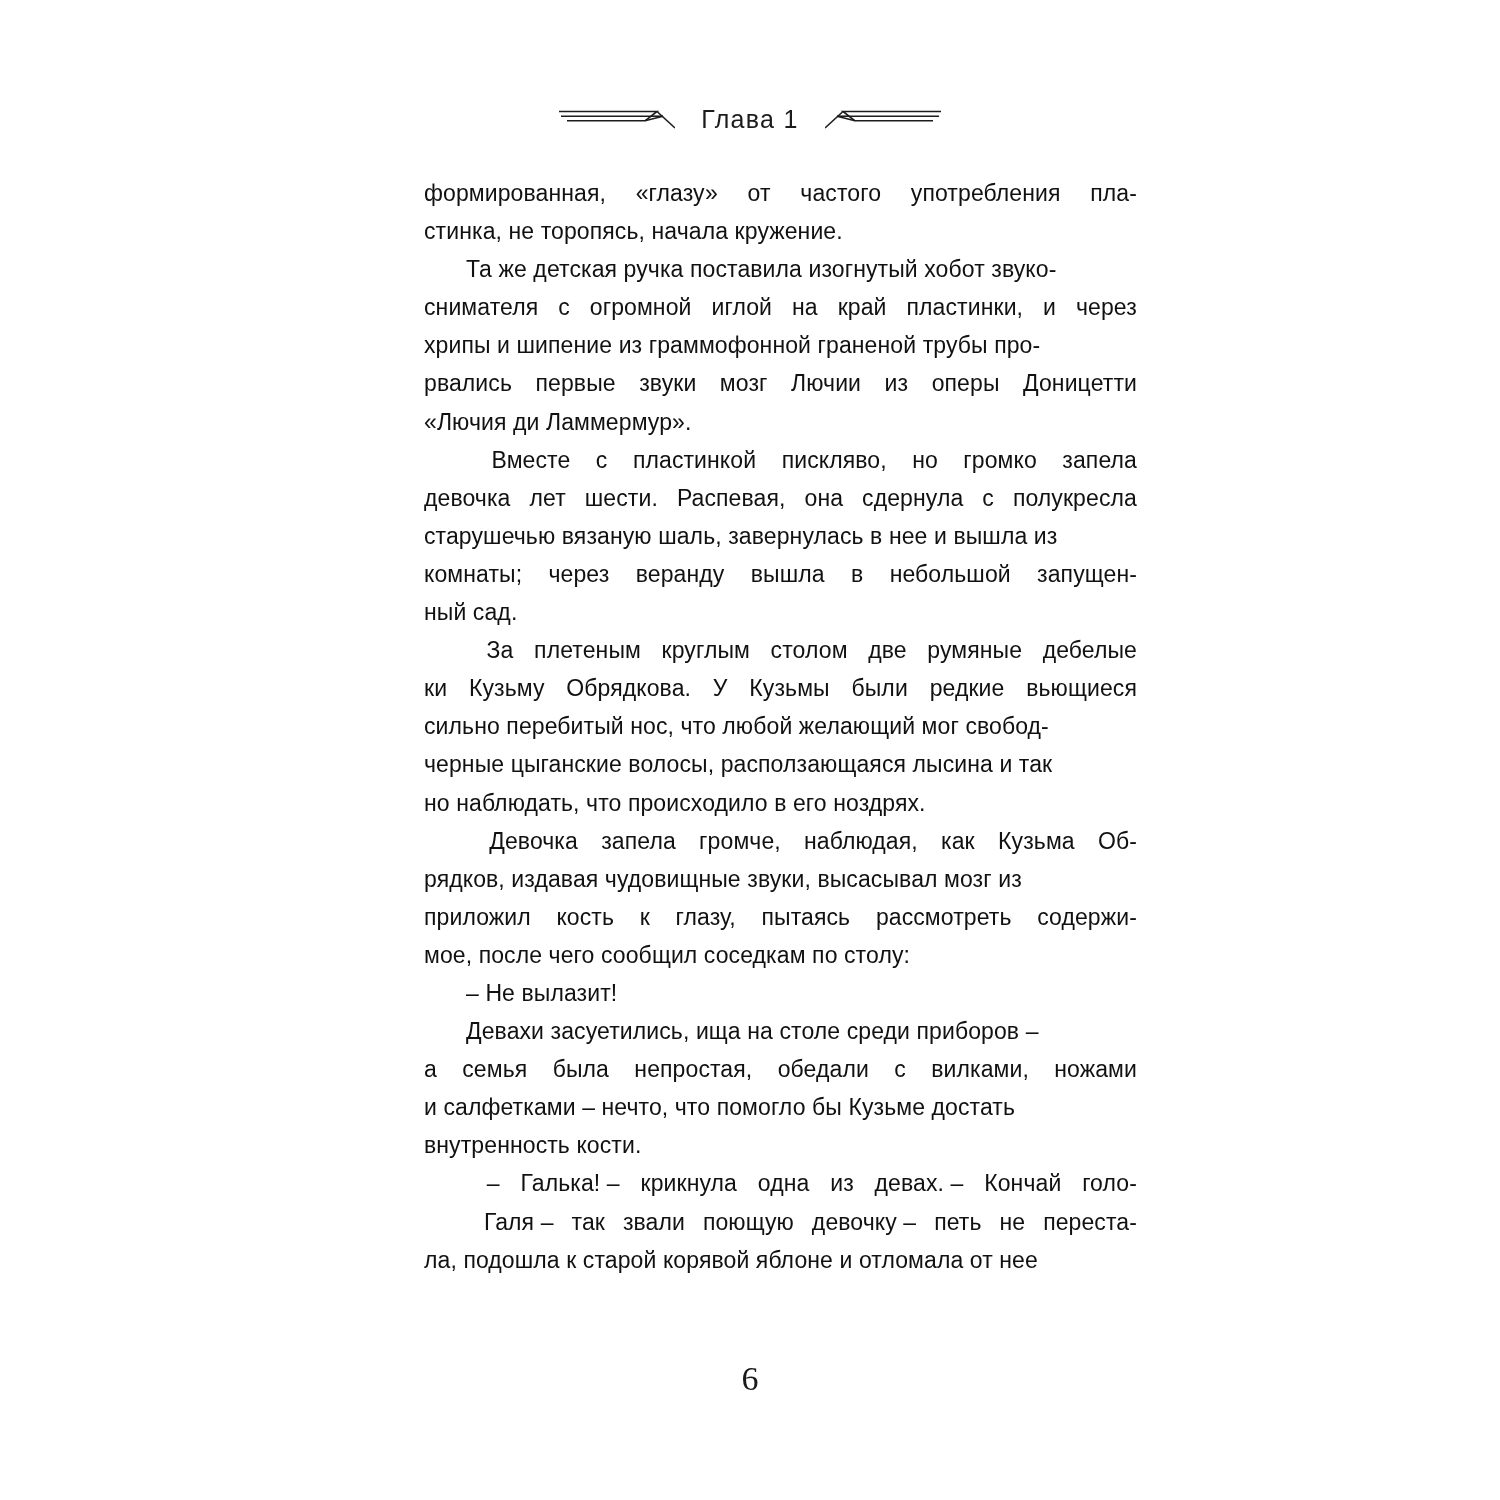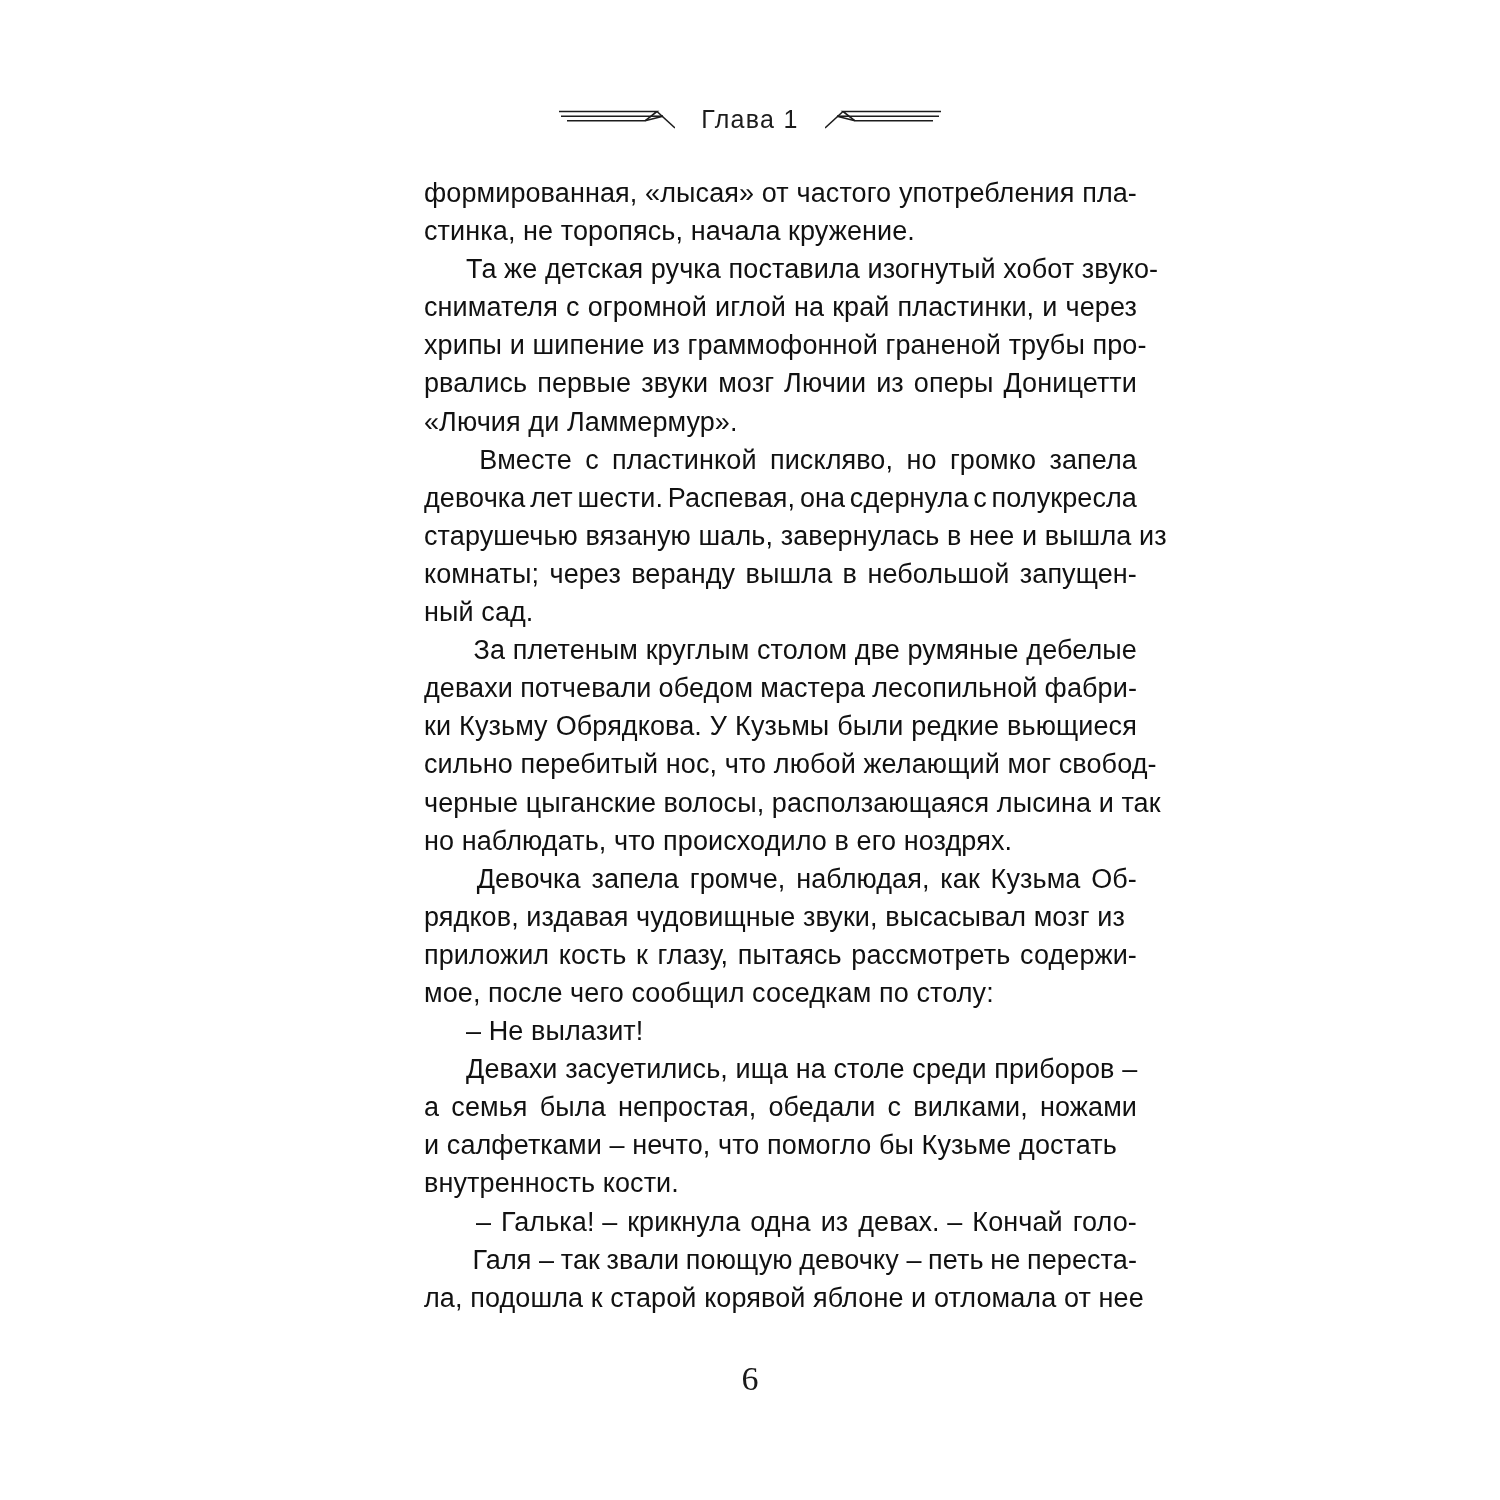--- a/index.html
+++ b/index.html
@@ -52,21 +52,21 @@
   
   .textblock {
     position: absolute;
     top: 174px;
     left: 424px;
     width: 713px;
   }
 
   .para {
     margin: 0;
-    font-size: 27px;
+    font-size: 23px;
     line-height: 38.1px;
     color: #111111;
     font-weight: 400;
     letter-spacing: 0.1px;
   }
 
   
   .line {
     display: block;
     white-space: nowrap;
@@ -138,21 +138,21 @@
         </g>
       </svg>
     </span>
 
   </div>
 
   <div class="textblock">
       <p class="para">
         <span class="line j">
           <span>формированная,</span>
-          <span>«лысая»</span>
+          <span>«глазу»</span>
           <span>от</span>
           <span>частого</span>
           <span>употребления</span>
           <span>пла-</span>
         </span>
         <span class="line">стинка, не торопясь, начала кружение.</span>
       </p>
       <p class="para">
         <span class="line"><span class="indent"></span>Та же детская ручка поставила изогнутый хобот звуко-</span>
         <span class="line j">
@@ -217,28 +217,20 @@
           <span class="indent"></span>
           <span>За</span>
           <span>плетеным</span>
           <span>круглым</span>
           <span>столом</span>
           <span>две</span>
           <span>румяные</span>
           <span>дебелые</span>
         </span>
         <span class="line j">
-          <span>девахи</span>
-          <span>потчевали</span>
-          <span>обедом</span>
-          <span>мастера</span>
-          <span>лесопильной</span>
-          <span>фабри-</span>
-        </span>
-        <span class="line j">
           <span>ки</span>
           <span>Кузьму</span>
           <span>Обрядкова.</span>
           <span>У</span>
           <span>Кузьмы</span>
           <span>были</span>
           <span>редкие</span>
           <span>вьющиеся</span>
         </span>
         <span class="line">сильно перебитый нос, что любой желающий мог свобод-</span>

